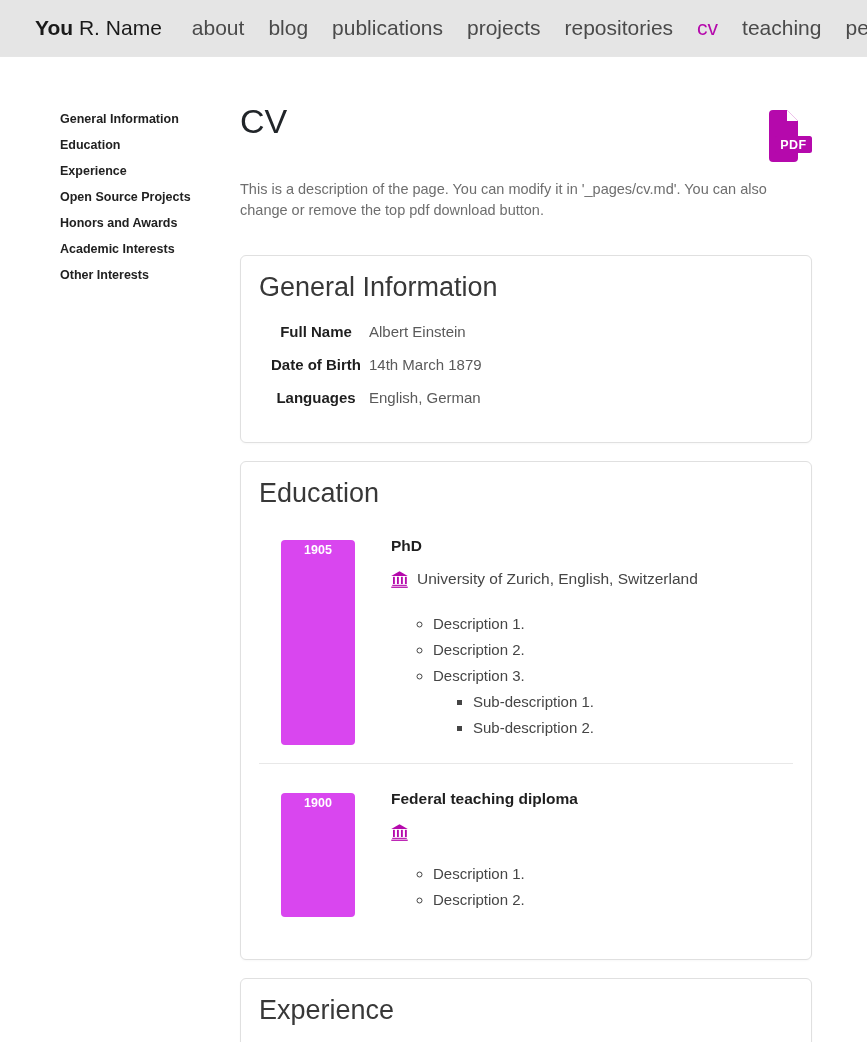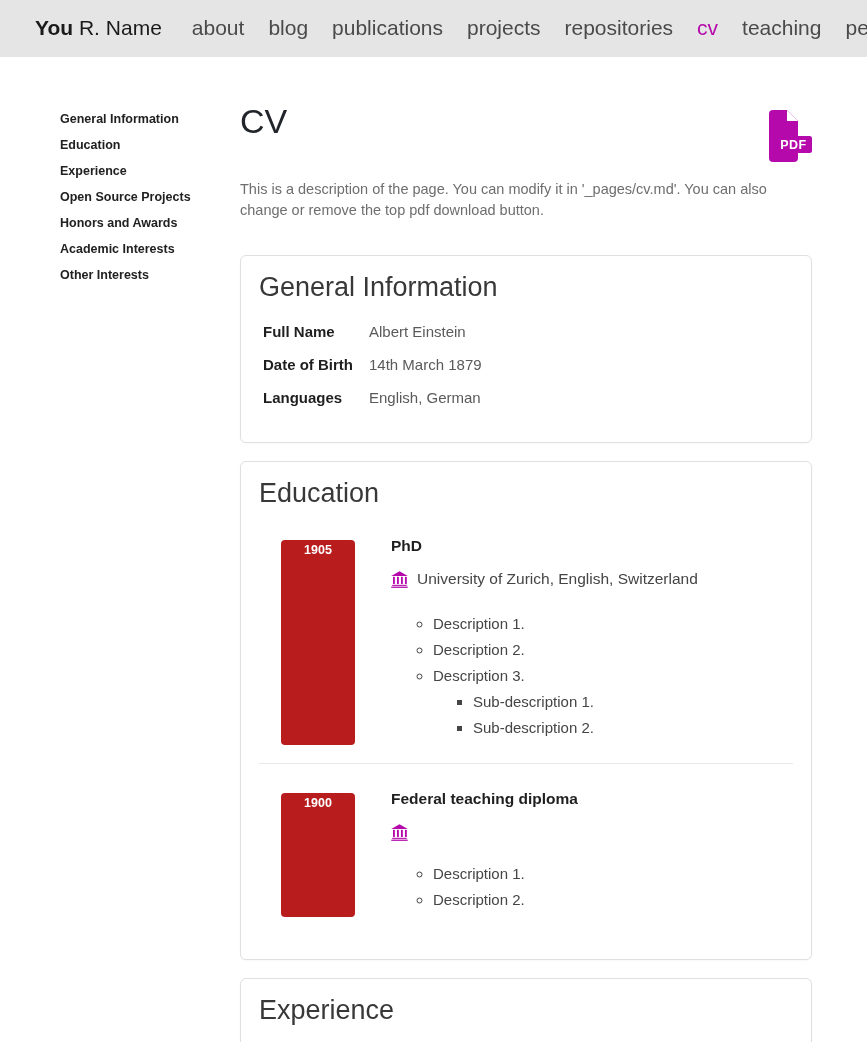--- a/index.html
+++ b/index.html
@@ -30,28 +30,28 @@
 
   
   .sections { margin-top:34px; }
   .card { border:1px solid #e0e0e0; border-radius:6px; background:#fff;
     padding:16px 18px 28px; margin-bottom:18px; box-shadow:0 1px 2px rgba(0,0,0,0.03); }
   .card-title { font-size:27px; font-weight:400; color:#383838; margin-bottom:6px; }
 
   
   .info-table { margin-top:12px; }
   .info-row { display:grid; grid-template-columns:106px 1fr; padding:8px 4px; font-size:15px; }
-  .info-label { font-weight:700; color:#1f1f1f; }
+  .info-label { font-weight:700; color:#1f1f1f;text-align:center; }
   .info-value { color:#5a5a5a; }
 
   
   .entry { display:grid; grid-template-columns:132px 1fr; padding:22px 0 14px; }
   .entry-divider { border:none; border-top:1px solid #e8e8e8; margin:4px 0; }
   .badge { display:inline-block; justify-self:start; margin-left:22px; margin-top:3px;
-    background:#b91c1c; color:#fff; font-size:12.5px; font-weight:700; line-height:1;
+    background:#d946ef; color:#fff; font-size:12.5px; font-weight:700; line-height:1;
     padding:4px 12px; min-width:74px; text-align:center; border-radius:4px; white-space:nowrap; }
   .entry-title { font-size:15.5px; font-weight:700; color:#1f1f1f; margin-bottom:12px; }
   .entry-inst { display:flex; gap:9px; font-size:15.5px; color:#454545; line-height:24px; padding-right:30px; }
   .entry-inst svg { width:17px; height:17px; flex:0 0 17px; margin-top:4px; fill:#b509ac; }
   .entry ul.bullets { margin:24px 0 0; padding-left:42px; list-style-type:circle; }
   .entry ul.bullets li { font-size:15px; color:#454545; margin-bottom:9px; }
   .entry ul.bullets ul { margin:9px 0 0; padding-left:40px; list-style-type:square; }
 </style>
 </head>
 <body>

